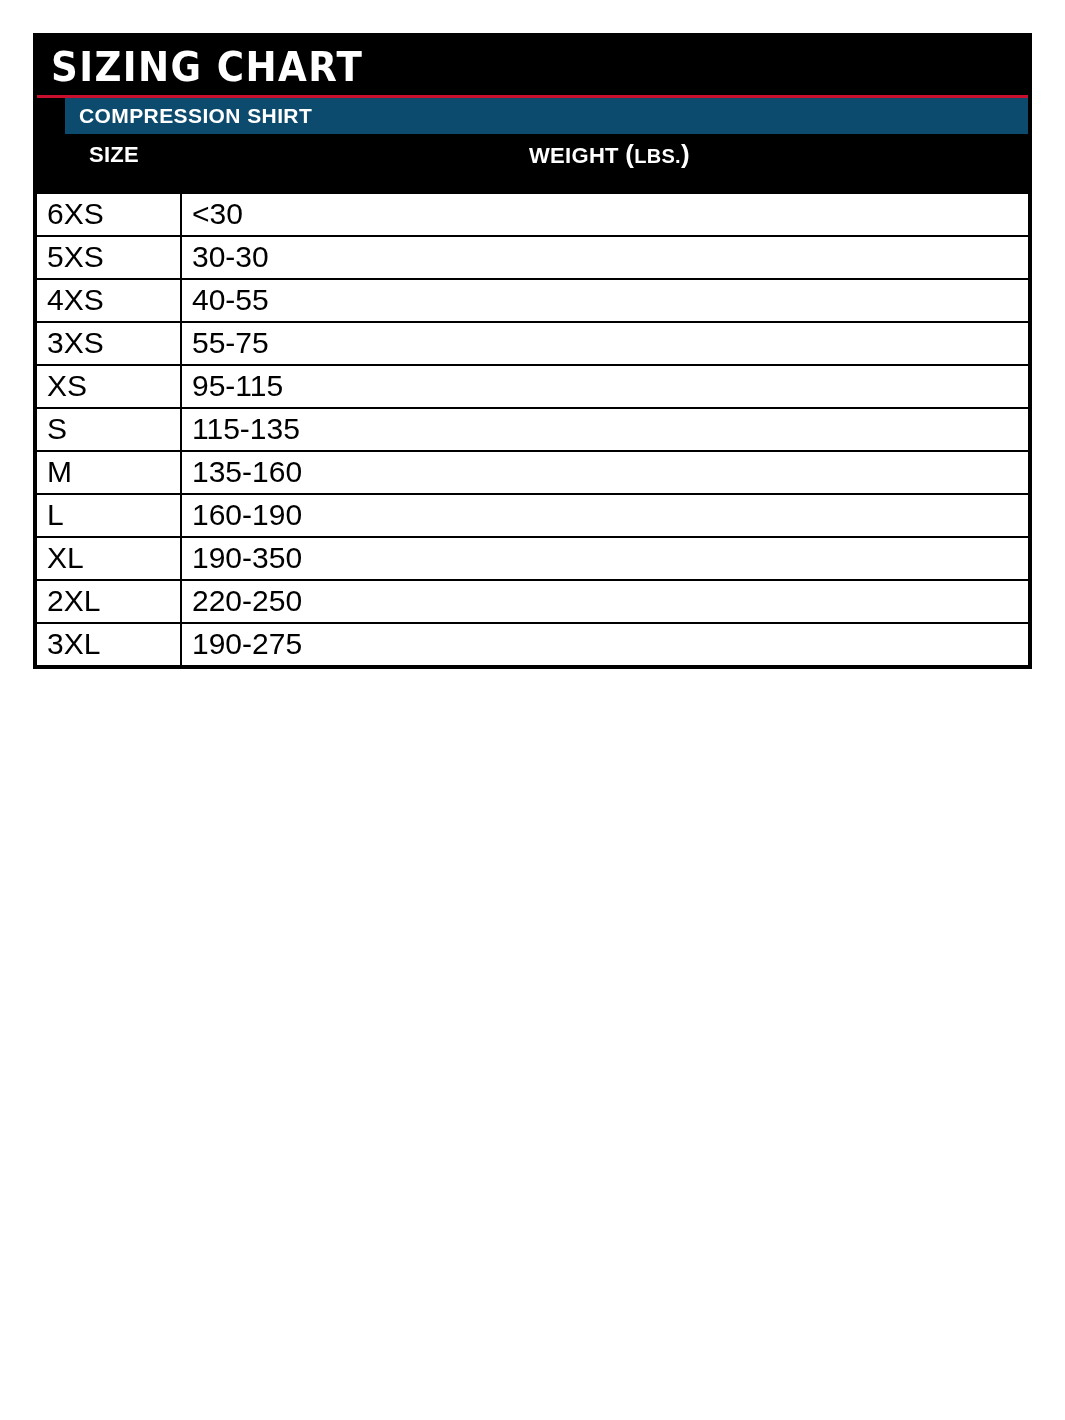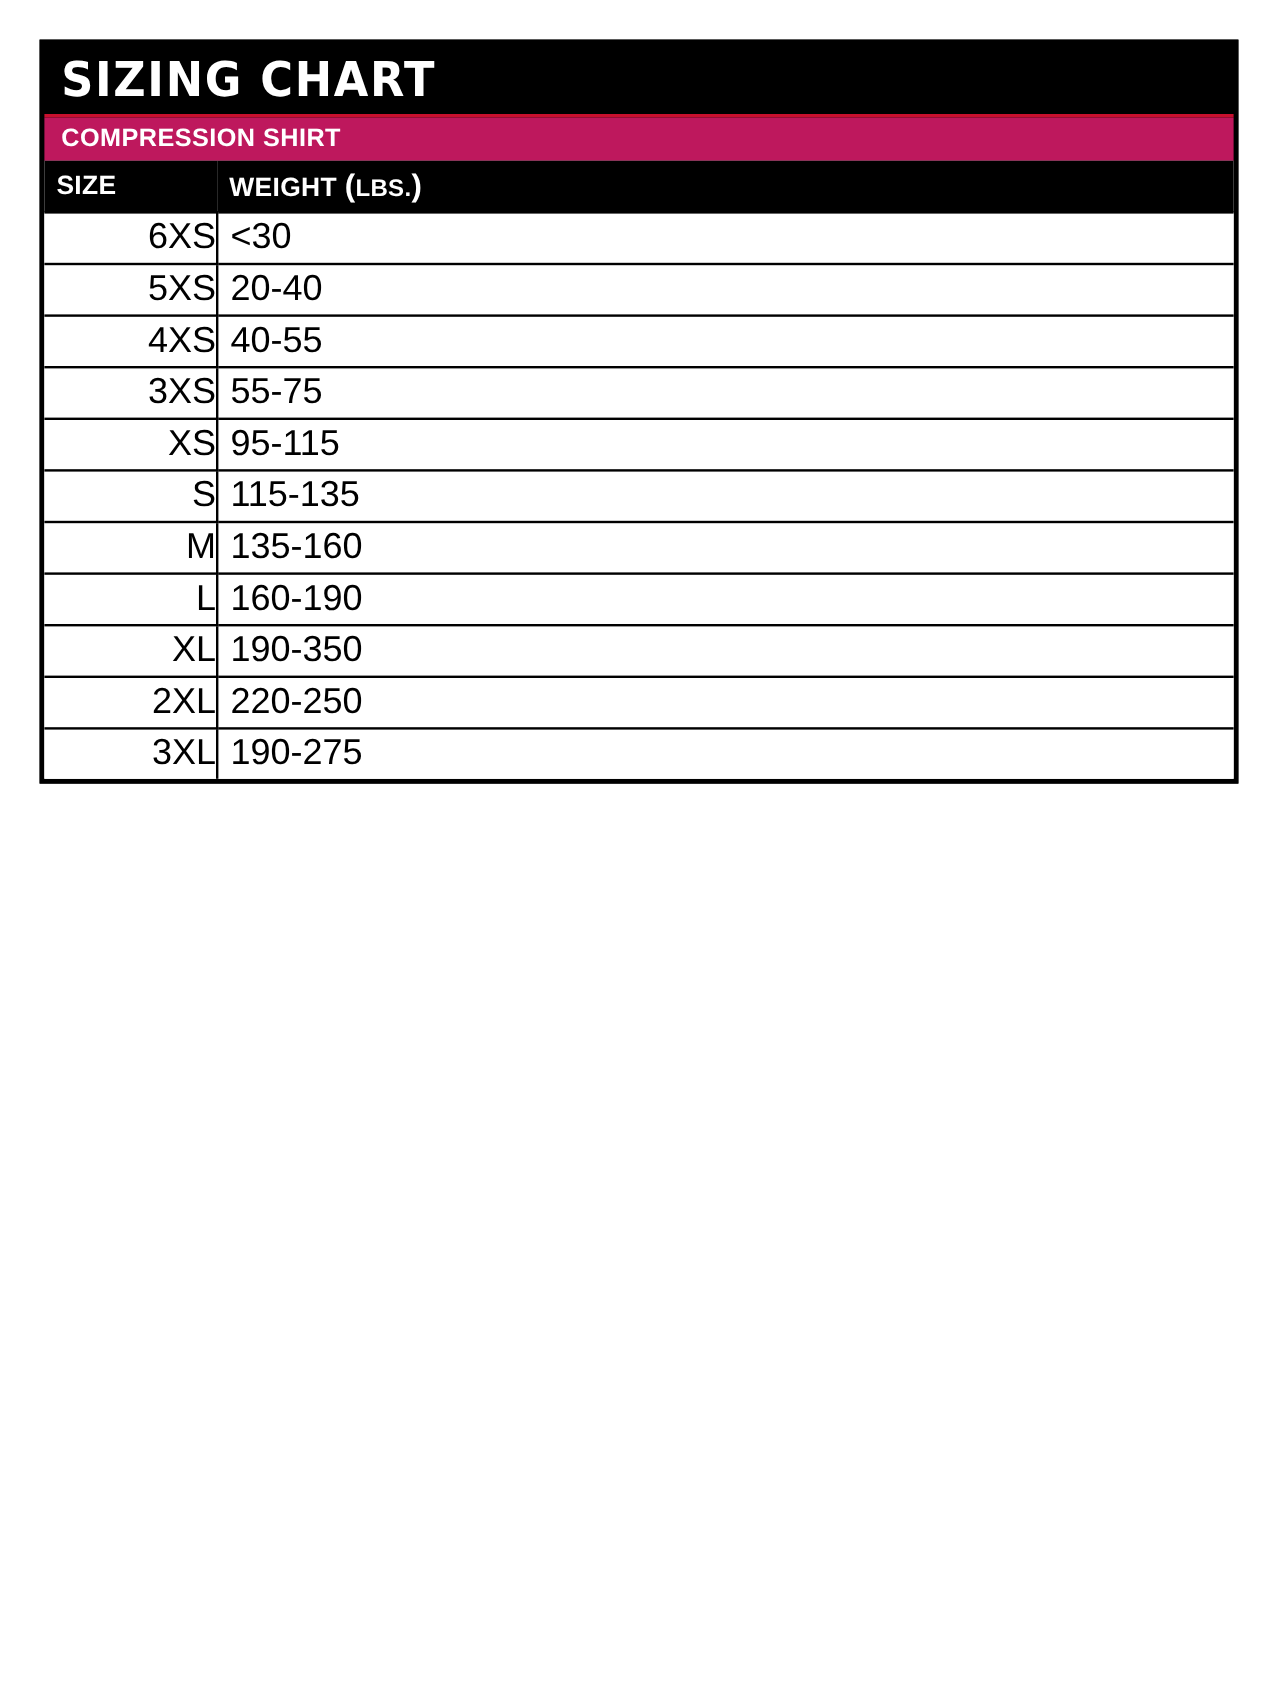--- a/index.html
+++ b/index.html
@@ -47,22 +47,23 @@
     font-size: 40px;
     letter-spacing: 1.5px;
     line-height: 1.0;
     transform: scaleX(0.93);
     transform-origin: left center;
     display: inline-block;
     white-space: nowrap;
   }
 
   .subtitle-bar {
-    background: #be185d;
+    background: #0c4a6e;
     padding: 6px 22px 6px 14px;
+    margin-left: 28px;
   }
   .subtitle-text {
     color: #ffffff;
     font-family: "Liberation Sans", sans-serif;
     font-weight: bold;
     font-size: 21px;
     letter-spacing: 0.4px;
     white-space: nowrap;
   }
 
@@ -72,25 +73,25 @@
     background: #ffffff;
     table-layout: fixed;
   }
 
   table.size-table col.col-size { width: 144px; }
   table.size-table col.col-weight { width: auto; }
 
   thead th {
     background: #000000;
     color: #ffffff;
-    text-align: left;
+    text-align: center;
     font-family: "Liberation Sans", sans-serif;
     font-weight: bold;
     font-size: 22px;
-    padding: 5px 0 6px 10px;
+    padding: 5px 0 22px 10px;
     border: none;
     letter-spacing: 0.3px;
     white-space: nowrap;
   }
   thead th .small-caps-unit {
     font-size: 20px;
   }
   thead th .paren {
     font-size: 26px;
     font-weight: bold;
@@ -100,21 +101,21 @@
     border: 2px solid #000000;
     color: #000000;
     font-family: "Liberation Sans", sans-serif;
     font-size: 30px;
     line-height: 1.0;
     padding: 5px 0 6px 10px;
     background: #ffffff;
     white-space: nowrap;
     height: 30px;
   }
-  tbody td.size-cell { border-left: none; text-align: right; }
+  tbody td.size-cell { border-left: none; }
   tbody td.weight-cell { border-right: none; }
   tbody tr:last-child td { border-bottom: none; }
 </style>
 </head>
 <body>
 
 <div class="page">
 
   <div class="chart-frame">
 
@@ -137,21 +138,21 @@
           <th><span>WEIGHT </span><span class="paren">(</span><span class="small-caps-unit">LBS.</span><span class="paren">)</span></th>
         </tr>
       </thead>
       <tbody id="table-body">
           <tr>
             <td class="size-cell">6XS</td>
             <td class="weight-cell">&lt;30</td>
           </tr>
           <tr>
             <td class="size-cell">5XS</td>
-            <td class="weight-cell">20-40</td>
+            <td class="weight-cell">30-30</td>
           </tr>
           <tr>
             <td class="size-cell">4XS</td>
             <td class="weight-cell">40-55</td>
           </tr>
           <tr>
             <td class="size-cell">3XS</td>
             <td class="weight-cell">55-75</td>
           </tr>
           <tr>

